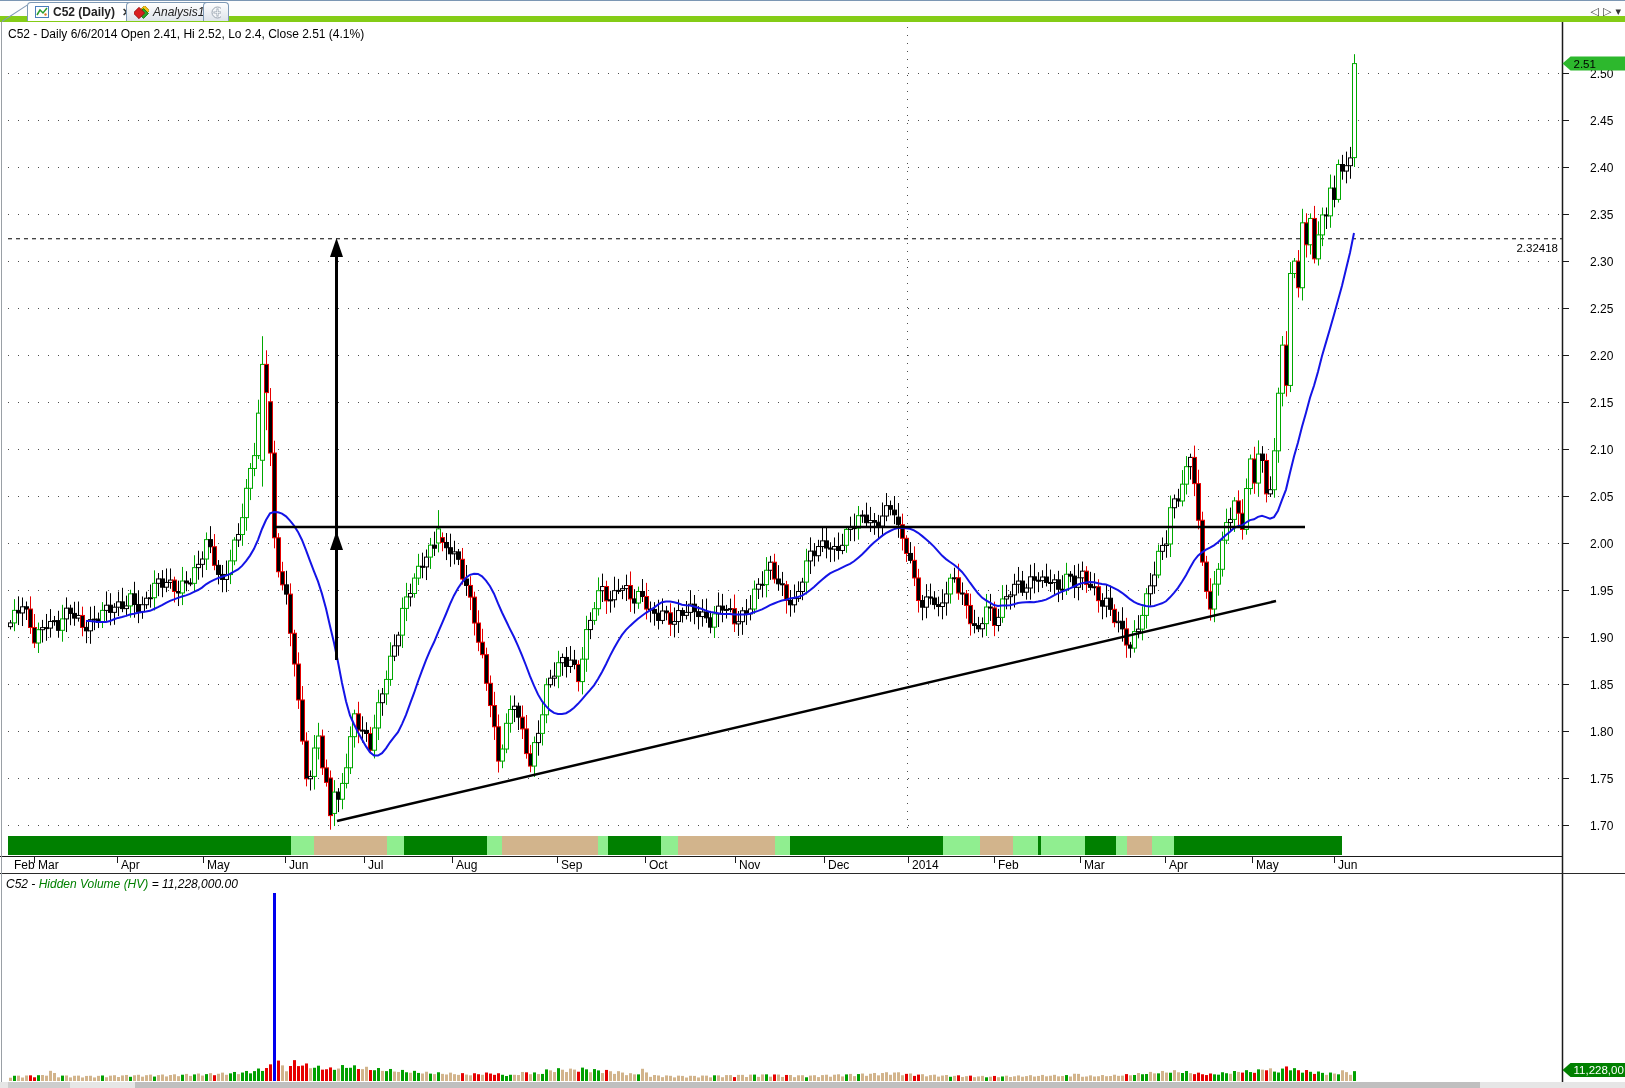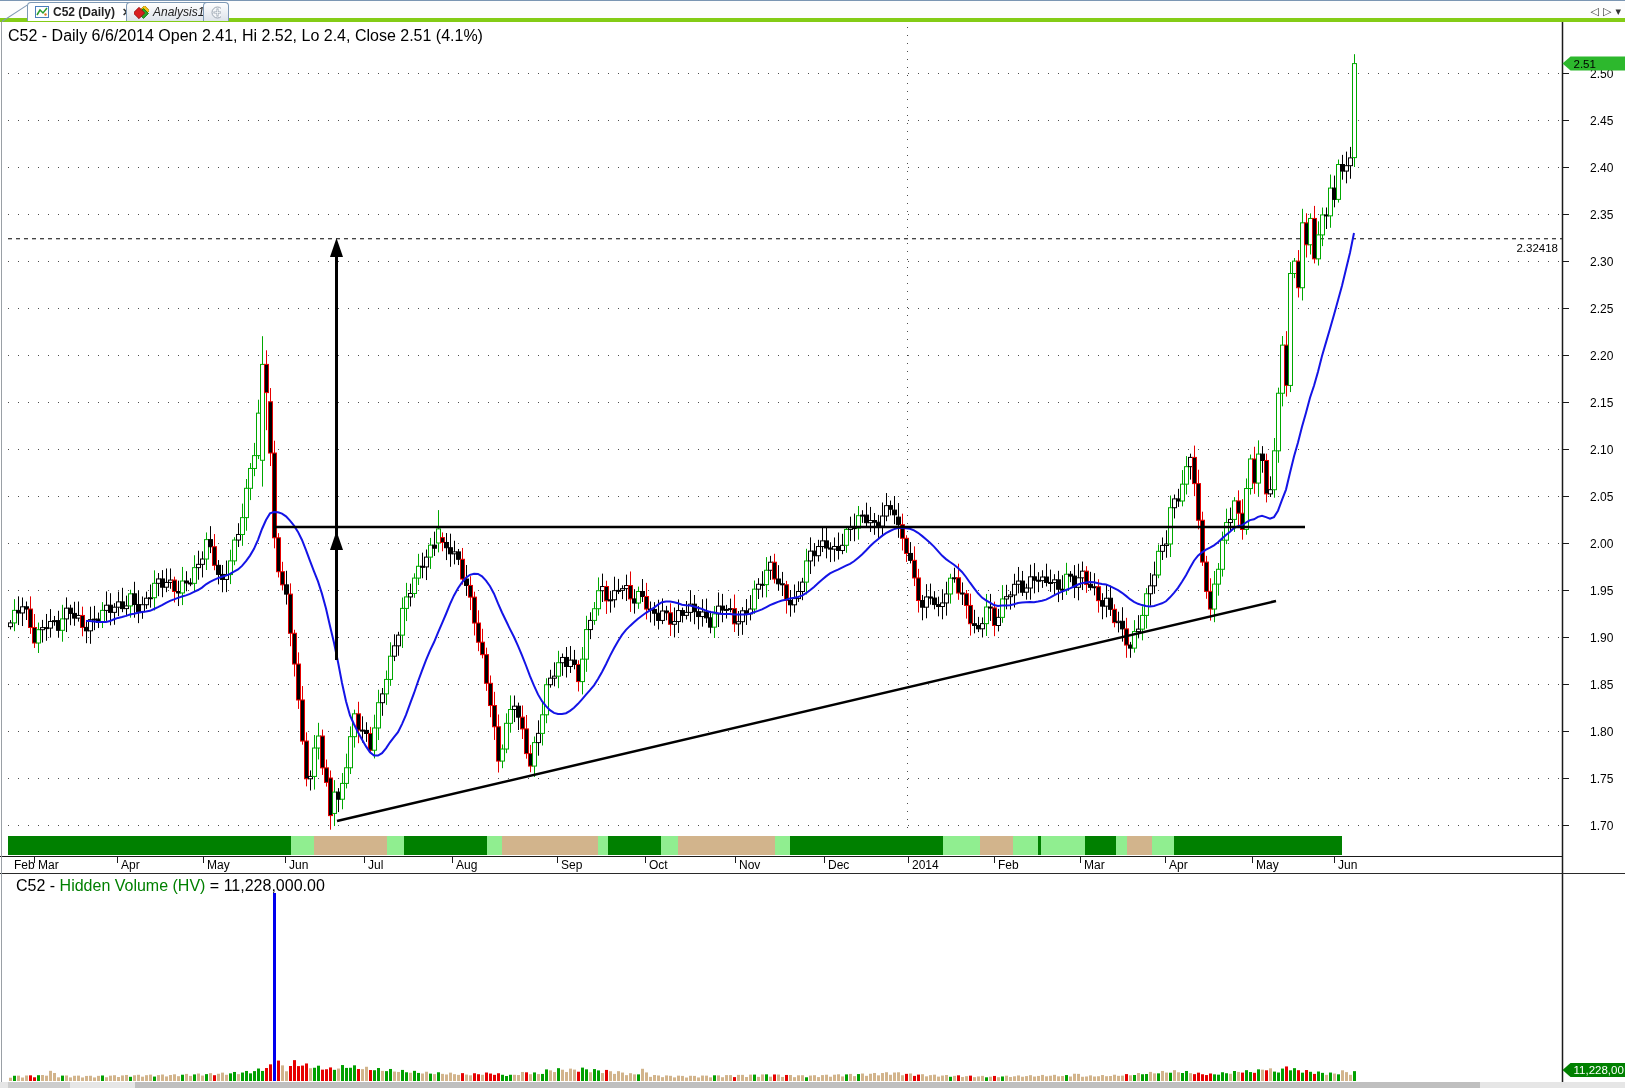--- a/index.html
+++ b/index.html
@@ -1,32 +1,32 @@
 <!DOCTYPE html>
 <html><head>
 <meta charset="utf-8">
 <style>
   html,body{margin:0;padding:0;background:#fff;}
   .app{position:relative;width:1625px;height:1088px;overflow:hidden;background:#fff;
        font-family:"Liberation Sans",sans-serif;-webkit-font-smoothing:antialiased;}
   
   .tabbar{position:absolute;left:0;top:0;width:1625px;height:22px;background:#fdfdfd;
-          border-top:1px solid #7b96b3;border-bottom:4px solid #84cc16;box-sizing:border-box;}
+          border-top:1px solid #7b96b3;border-bottom:6px solid #84cc16;box-sizing:border-box;}
   .tab{position:absolute;top:1px;height:19px;display:flex;align-items:center;gap:4px;
        padding:0 7px;border:1px solid #7e99b5;border-bottom:none;border-radius:4px 4px 0 0;
        background:linear-gradient(#ffffff,#dde3ea);font-size:12px;color:#222;cursor:default;box-sizing:border-box;}
   .tab.active{background:#fff;font-weight:bold;}
   .tab .close{font-size:11px;font-weight:bold;color:#333;margin-left:3px;}
   .diag{position:absolute;left:2px;top:20px;width:30px;height:1px;background:#8099b5;
         transform:rotate(-33deg);transform-origin:left center;}
   .navbtns{position:absolute;right:4px;top:3px;display:flex;gap:4px;font-size:11px;color:#333;}
   .navbtns span{cursor:default;line-height:15px;}
   
-  .chart-title{position:absolute;left:8px;top:27px;font-size:16px;color:#000;}
-  .vol-title{position:absolute;left:16px;top:877px;font-size:16px;color:#000;}
+  .chart-title{position:absolute;left:8px;top:27px;font-size:12px;color:#000;}
+  .vol-title{position:absolute;left:6px;top:877px;font-size:12px;color:#000;font-style:italic;}
   .vol-title .ind{color:#008000;}
   
   .band{position:absolute;left:0;top:836px;height:19px;width:1625px;}
   .band .seg{position:absolute;top:0;height:19px;}
   
   .scrollbar{position:absolute;left:0;top:1082px;width:1625px;height:6px;background:#e6e6e6;}
   .scrollbar .thumb{position:absolute;left:135px;top:0;width:1345px;height:6px;background:#bfbfbf;}
   .scrollbar .page{position:absolute;left:8px;top:0;width:62px;height:6px;background:#cdcdcd;}
   svg{position:absolute;left:0;top:0;}
   svg text{font-family:"Liberation Sans",sans-serif;}

